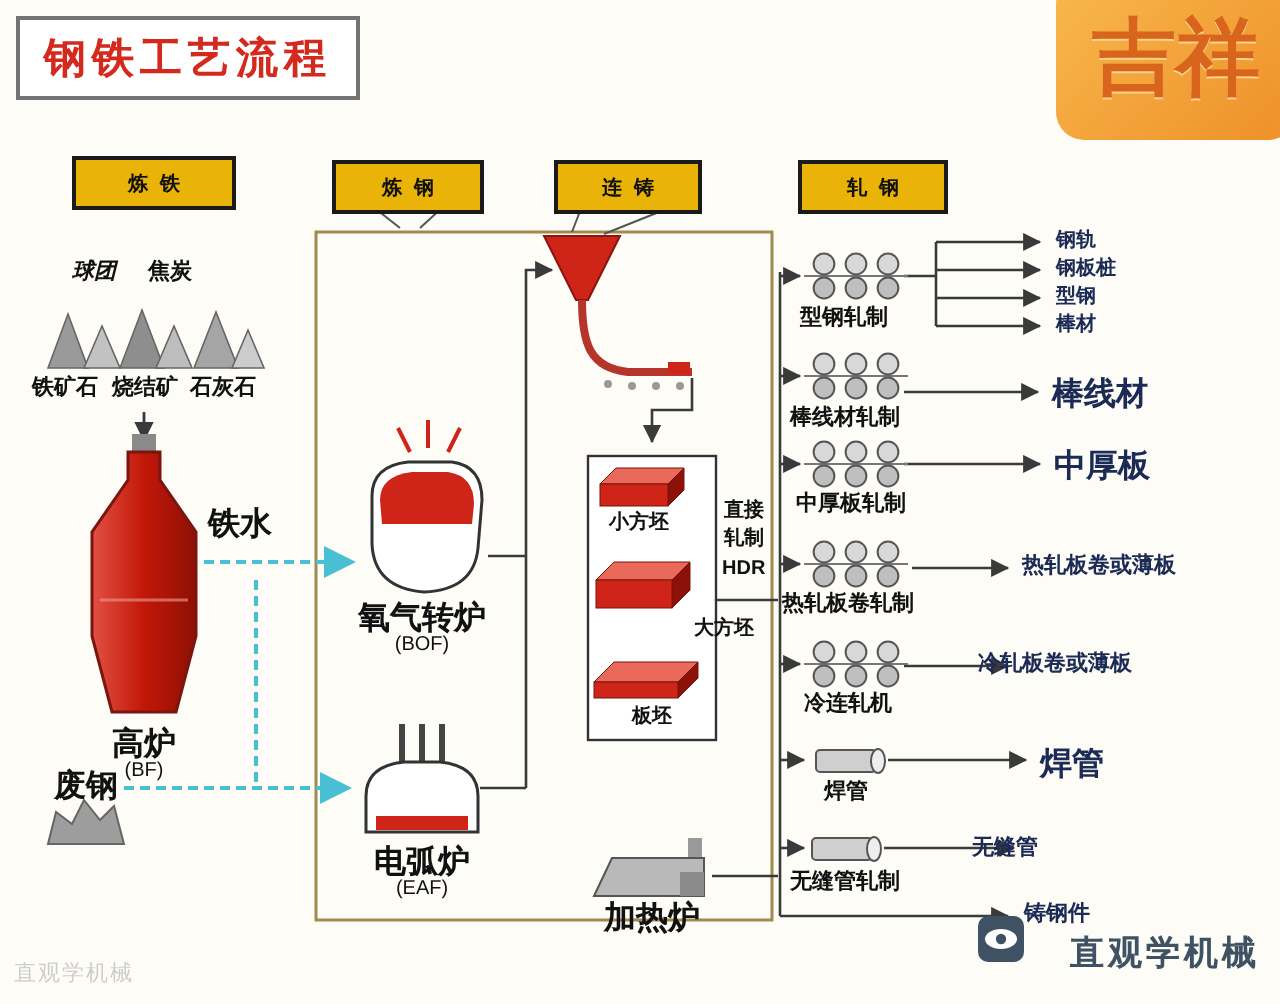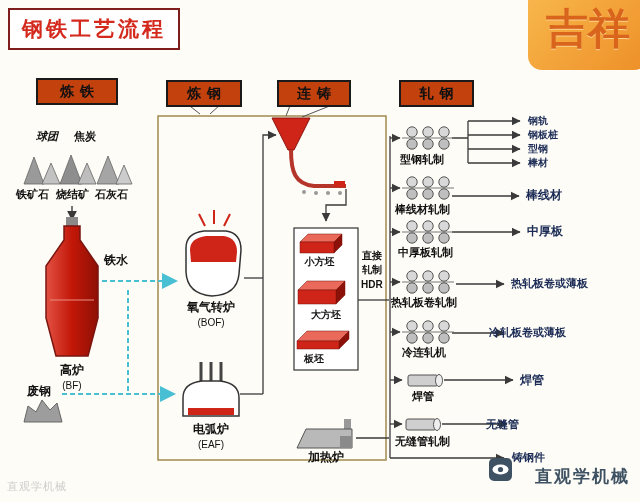--- a/index.html
+++ b/index.html
@@ -7,31 +7,31 @@
     position:relative;width:640px;height:502px;overflow:hidden;
     background:#fdfcf6;
     font-family:"Liberation Sans","DejaVu Sans",sans-serif;
   }
   svg{position:absolute;left:0;top:0;}
   .t{position:absolute;color:#111;white-space:nowrap;line-height:1.15;z-index:3;}
   .b{font-weight:bold;}
   .c{text-align:center;}
   .s10{font-size:10px;}
   .s11{font-size:11px;}
-  .s12{font-size:12px;}
+  .s12{font-size:16px;}
   .prod{color:#1b2b55;font-weight:bold;}
   .hdr{
-    position:absolute;z-index:3;background:#c2410c;border:2px solid #1a1a1a;
+    position:absolute;z-index:3;background:#eab308;border:2px solid #1a1a1a;
     display:flex;align-items:center;justify-content:center;
-    font-weight:bold;font-size:14px;color:#111;letter-spacing:6px;text-indent:6px;
+    font-weight:bold;font-size:10px;color:#111;letter-spacing:6px;text-indent:6px;
   }
   .hdr.tight{letter-spacing:2px;text-indent:2px;}
   .title-box{
     position:absolute;left:8px;top:8px;z-index:4;background:#fff;
-    border:2px solid #7f1d1d;color:#d42a1e;font-weight:bold;font-size:21px;
+    border:2px solid #737373;color:#d42a1e;font-weight:bold;font-size:21px;
     letter-spacing:3px;padding:5px 12px;
   }
   .seal{
     position:absolute;right:-8px;top:-12px;width:120px;height:82px;z-index:2;
     background:linear-gradient(135deg,#f8b544,#ee8a1e);
     border-radius:14px;display:flex;align-items:center;justify-content:center;
     color:#d85c10;font-size:42px;font-weight:bold;
     font-family:"Liberation Serif","DejaVu Serif",serif;
     text-shadow:0 1px 0 #fbd08a;opacity:.95;overflow:hidden;
   }
@@ -223,22 +223,22 @@
   <div class="t s12 b c" style="left:42px;top:364px;width:60px;">高炉</div>
   <div class="t s10 c" style="left:42px;top:380px;width:60px;">(BF)</div>
   <div class="t s12 b" style="left:27px;top:385px;">废钢</div>
 
   <div class="t s12 b c" style="left:178px;top:301px;width:66px;">氧气转炉</div>
   <div class="t s10 c" style="left:178px;top:317px;width:66px;">(BOF)</div>
   <div class="t s12 b c" style="left:178px;top:423px;width:66px;">电弧炉</div>
   <div class="t s10 c" style="left:178px;top:439px;width:66px;">(EAF)</div>
 
   <div class="t s10 b c" style="left:294px;top:256px;width:51px;">小方坯</div>
-  <div class="t s10 b c" style="left:294px;top:309px;width:64px;">大方坯</div>
-  <div class="t s10 b c" style="left:282px;top:353px;width:64px;">板坯</div>
+  <div class="t s10 b c" style="left:294px;top:309px;width:64px;padding-left:36px;">大方坯</div>
+  <div class="t s10 b c" style="left:294px;top:353px;width:64px;">板坯</div>
   <div class="t s10 b" style="left:362px;top:250px;text-align:right;">直接</div>
   <div class="t s10 b" style="left:362px;top:264px;">轧制</div>
   <div class="t s10 b" style="left:361px;top:279px;">HDR</div>
   <div class="t s12 b c" style="left:294px;top:451px;width:64px;">加热炉</div>
 
   <div class="t s11 b" style="left:400px;top:153px;">型钢轧制</div>
   <div class="t s11 b" style="left:395px;top:203px;">棒线材轧制</div>
   <div class="t s11 b" style="left:398px;top:246px;">中厚板轧制</div>
   <div class="t s11 b" style="left:391px;top:296px;">热轧板卷轧制</div>
   <div class="t s11 b" style="left:402px;top:346px;">冷连轧机</div>

